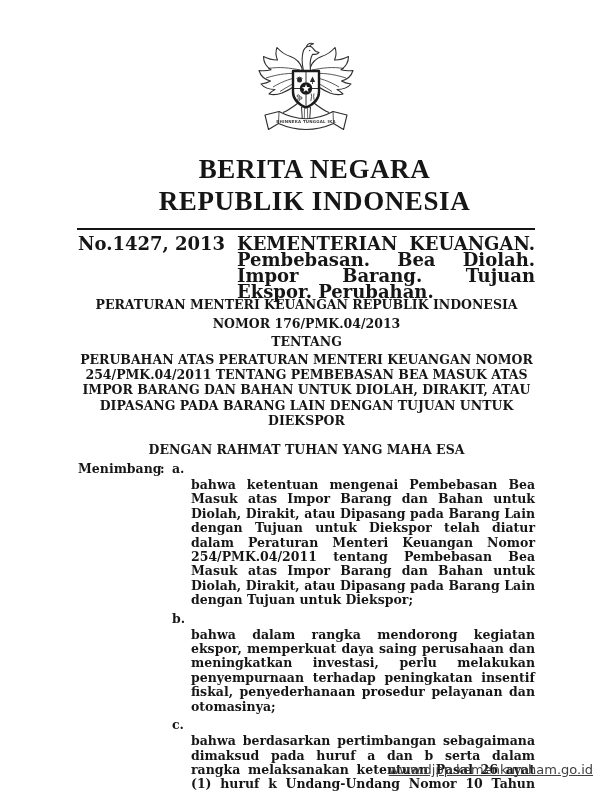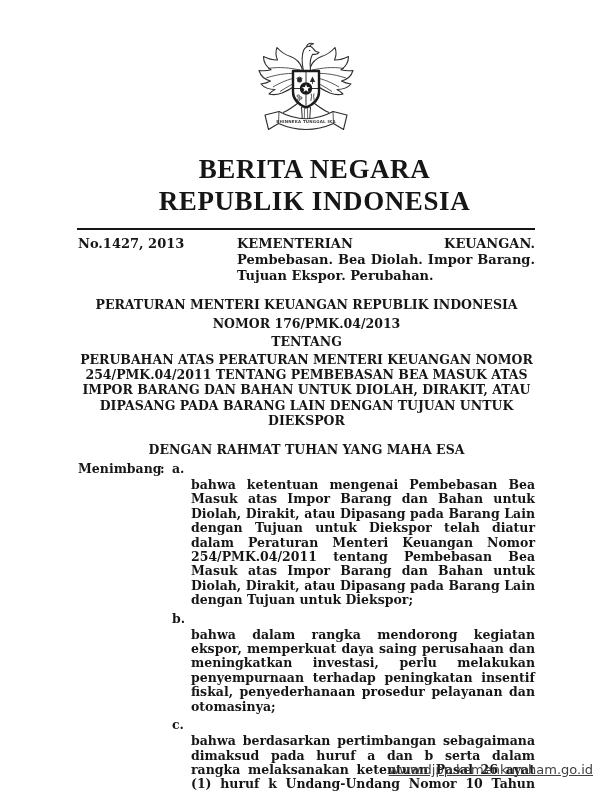--- a/index.html
+++ b/index.html
@@ -18,21 +18,21 @@
     text-align:center; font-family:"Liberation Serif", serif;
     font-weight:700; font-size:27px; line-height:32px; letter-spacing:0.6px;
   }
   .masthead-rule {
     position:absolute; top:228px; left:77px; width:458px; height:0;
     border-top:2.2px solid #151515;
   }
   .masthead-row {
     position:absolute; top:236px; left:78px; width:457px;
     display:flex; justify-content:space-between;
-    font-weight:700; font-size:13px; line-height:16px;
+    font-weight:700; font-size:18px; line-height:16px;
   }
   .edition-number { white-space:nowrap; }
   .subject-abstract { width:298px; text-align:justify; }
 
   
   .headings {
     position:absolute; top:296px; left:78px; width:457px;
     text-align:center; font-weight:700; font-size:12.5px;
   }
   .hline   { line-height:18.5px;text-align:center; }

